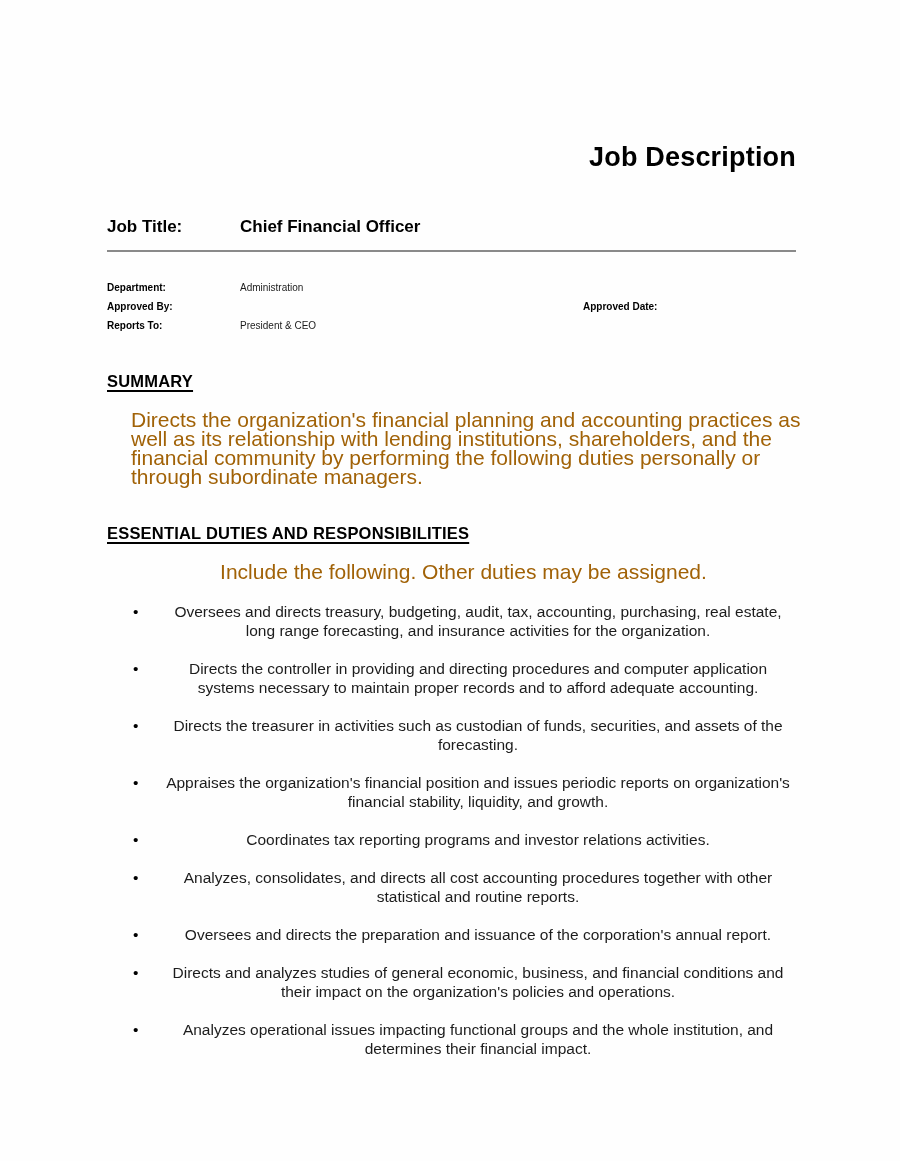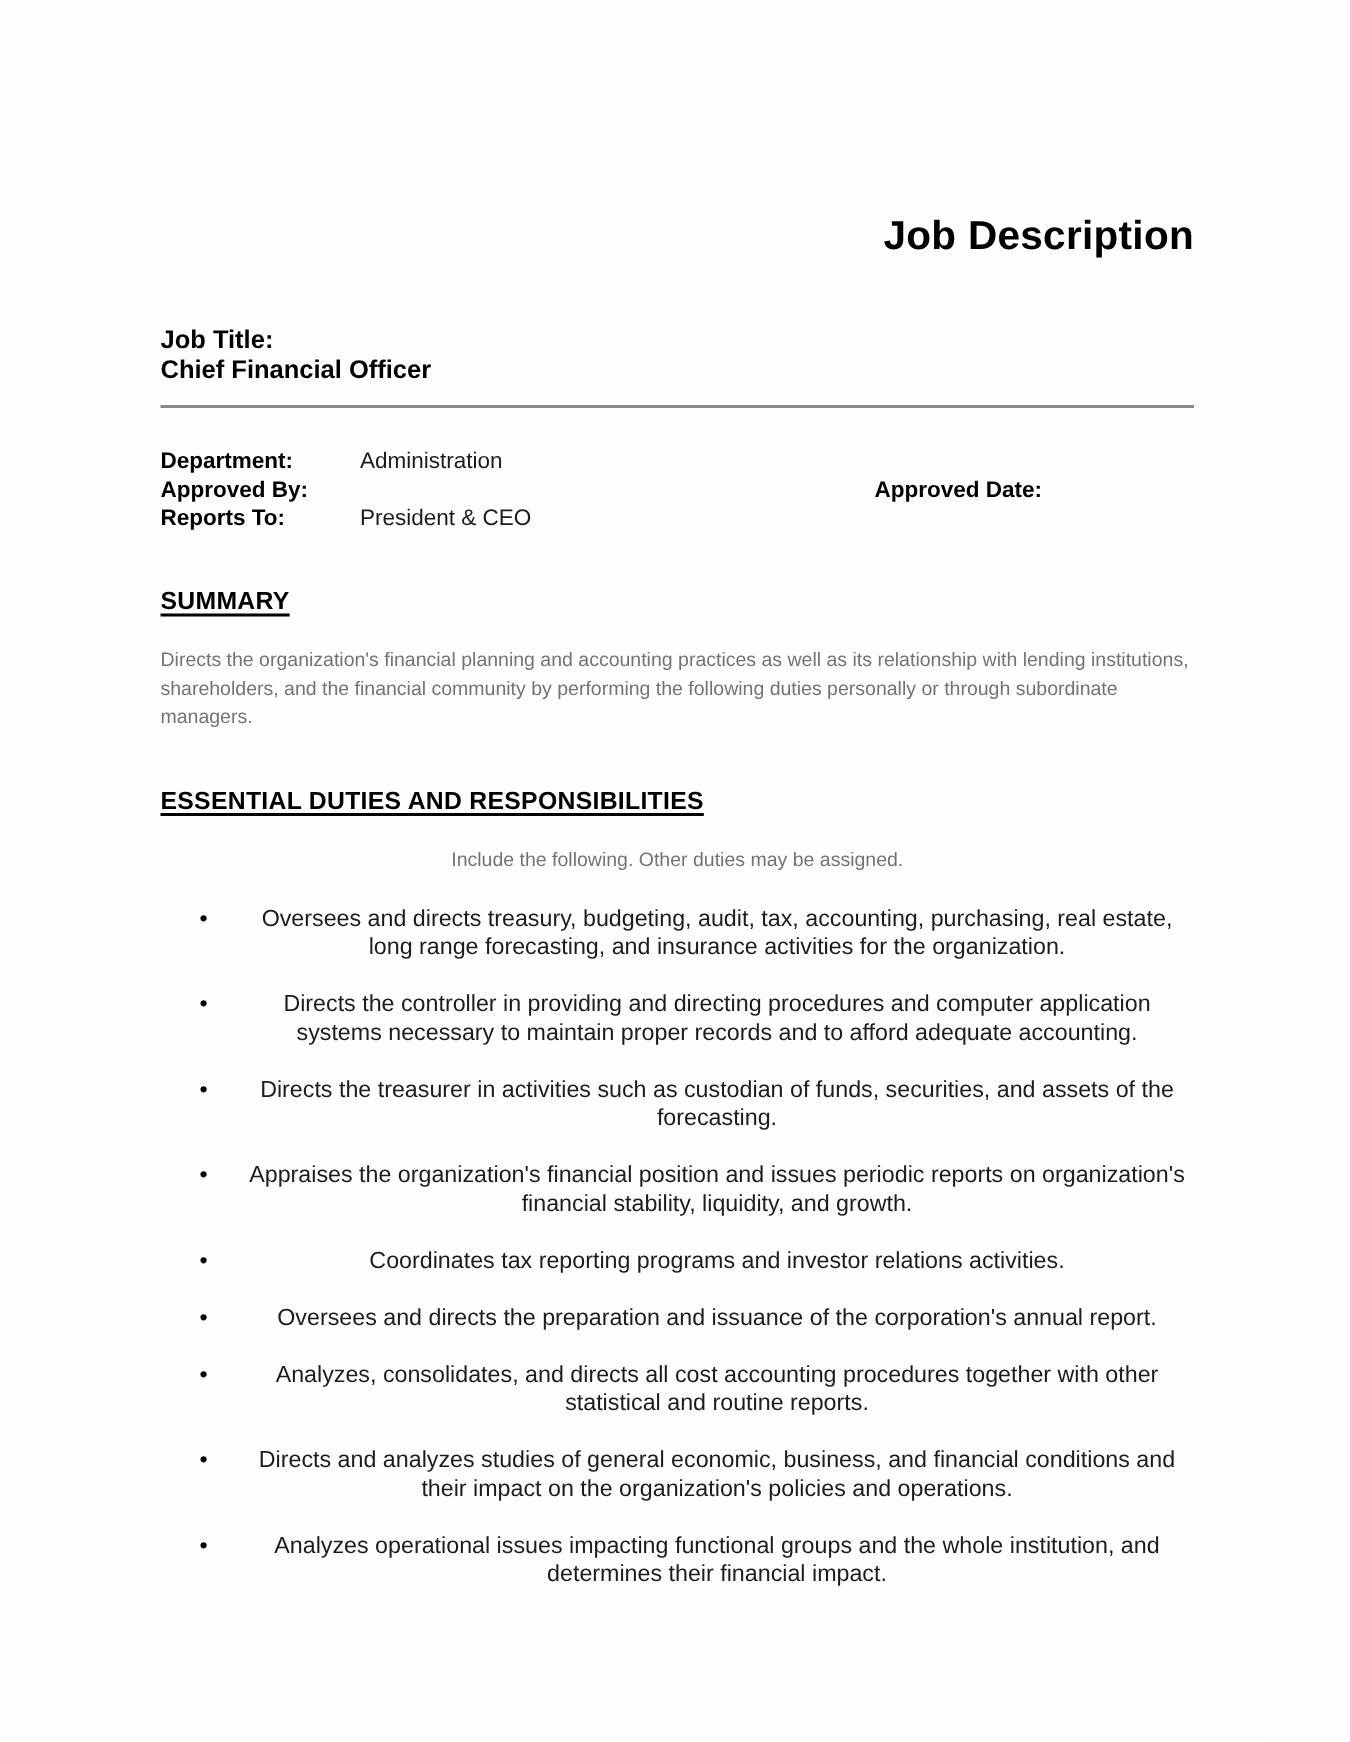--- a/index.html
+++ b/index.html
@@ -36,36 +36,35 @@
   }
 
   
   .job-title-row {
     margin-top: 44px;
     font-size: 17px;
     line-height: 20px;
     font-weight: bold;
     color: #000000;
     display: flex;
-    flex-direction: column;
   }
   .job-title-row .label { width: 133px; }
   .job-title-row .value { }
 
   .rule {
     margin-top: 13px;
     height: 2px;
     background: #8a8a8a;
     border: none;
   }
 
   
   .meta {
     margin-top: 26px;
-    font-size: 15px;
+    font-size: 10px;
     line-height: 19px;
   }
   .meta-row { display: flex; position: relative; }
   .meta-label {
     width: 133px;
     flex: 0 0 133px;
     font-weight: bold;
     color: #000000;
   }
   .meta-value { color: #1c1c1c; }
@@ -86,23 +85,24 @@
     color: #000000;
     text-decoration: underline;
     text-underline-offset: 3px;
     text-decoration-thickness: 1.5px;
     letter-spacing: 0.2px;
   }
   .summary-heading { margin-top: 36px; }
   .duties-heading  { margin-top: 37px; }
 
   .body-text {
-    font-size: 13px;
+    font-size: 21px;
     line-height: 19px;
-    color: #737373;
+    color: #a16207;
+    margin-left: 24px;
   }
   .summary-body { margin-top: 19px; width: 689px; }
   .duties-intro { margin-top: 19px; text-align: center; }
 
   
   .duties-list {
     margin: 21px 0 0 0;
     padding: 0;
     list-style: none;
   }
@@ -162,20 +162,20 @@
     <div class="section-heading duties-heading">ESSENTIAL DUTIES AND RESPONSIBILITIES</div>
 
     <div class="body-text duties-intro">Include the following. Other duties may be assigned.</div>
 
     <ul class="duties-list">
       <li>Oversees and directs treasury, budgeting, audit, tax, accounting, purchasing, real estate, long range forecasting, and insurance activities for the organization.</li>
       <li>Directs the controller in providing and directing procedures and computer application systems necessary to maintain proper records and to afford adequate accounting.</li>
       <li>Directs the treasurer in activities such as custodian of funds, securities, and assets of the forecasting.</li>
       <li>Appraises the organization's financial position and issues periodic reports on organization's financial stability, liquidity, and growth.</li>
       <li>Coordinates tax reporting programs and investor relations activities.</li>
+      <li>Analyzes, consolidates, and directs all cost accounting procedures together with other statistical and routine reports.</li>
       <li>Oversees and directs the preparation and issuance of the corporation's annual report.</li>
-      <li>Analyzes, consolidates, and directs all cost accounting procedures together with other statistical and routine reports.</li>
       <li>Directs and analyzes studies of general economic, business, and financial conditions and their impact on the organization's policies and operations.</li>
       <li>Analyzes operational issues impacting functional groups and the whole institution, and determines their financial impact.</li>
     </ul>
 
   </div>
 </div>
 
 </body></html>

